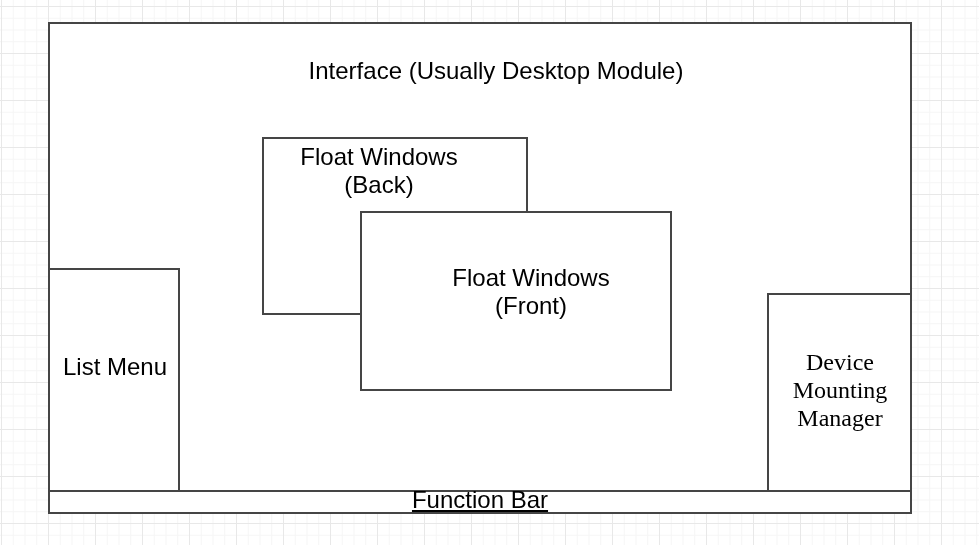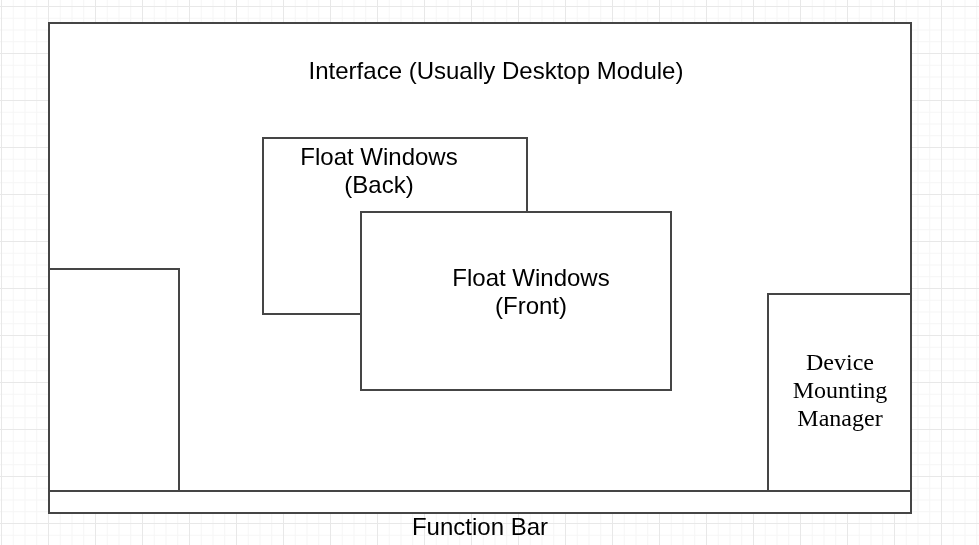--- a/index.html
+++ b/index.html
@@ -50,21 +50,21 @@
   .front-box       { left: 360px; top: 211px; width: 312px; height: 180px; }
   .list-box        { left: 48px;  top: 268px; width: 132px; height: 224px; }
   .device-box      { left: 767px; top: 293px; width: 145px; height: 199px; }
   .function-bar    { left: 48px;  top: 490px; width: 864px; height: 24px; }
   
   .interface-label { left: 496px; top: 71px;  }
   .back-label      { left: 379px; top: 171px; }
   .front-label     { left: 531px; top: 292px; }
   .list-label      { left: 115px; top: 367px; }
   .device-label    { left: 840px; top: 390px; font-family: Liberation Serif, serif; }
-  .function-label  { left: 480px; top: 527px; }
+  .function-label  { left: 480px; top: 500px; text-decoration: underline; }
 </style>
 </head>
 <body>
 
 <div class="canvas">
 
   <div class="shape interface-box"></div>
 
   <div class="shape back-box"></div>
 
@@ -77,20 +77,21 @@
   <div class="shape function-bar"></div>
 
   <div class="dlabel interface-label">Interface (Usually Desktop Module)</div>
 
   <div class="dlabel back-label">Float Windows
 (Back)</div>
 
   <div class="dlabel front-label">Float Windows
 (Front)</div>
 
+  <div class="dlabel list-label">List Menu</div>
 
   <div class="dlabel device-label">Device
 Mounting
 Manager</div>
 
   <div class="dlabel function-label">Function Bar</div>
 
 </div>
 
 </body></html>

